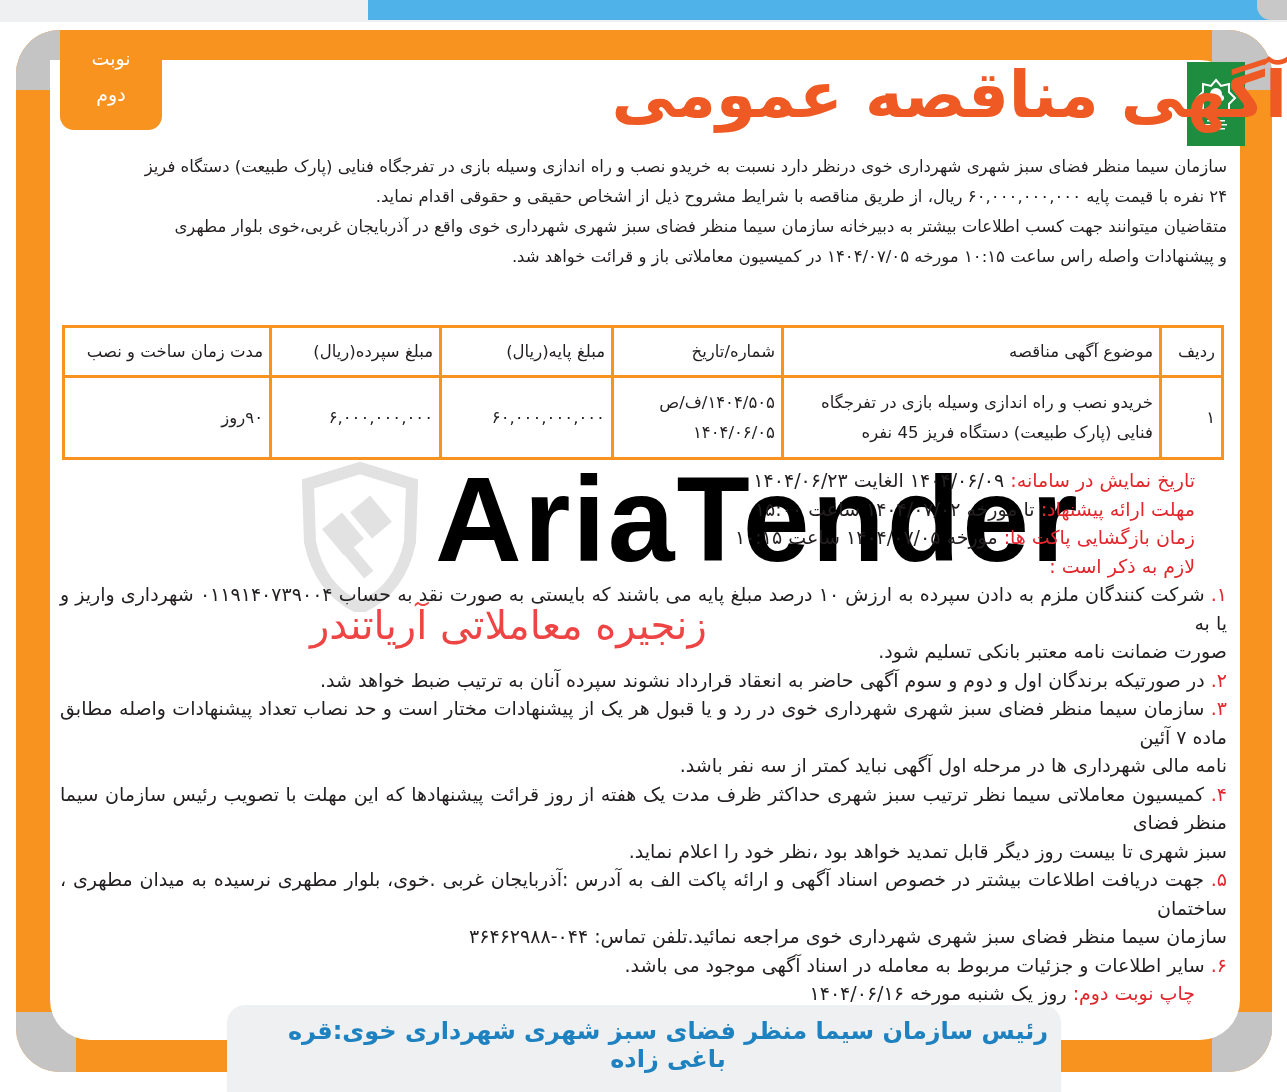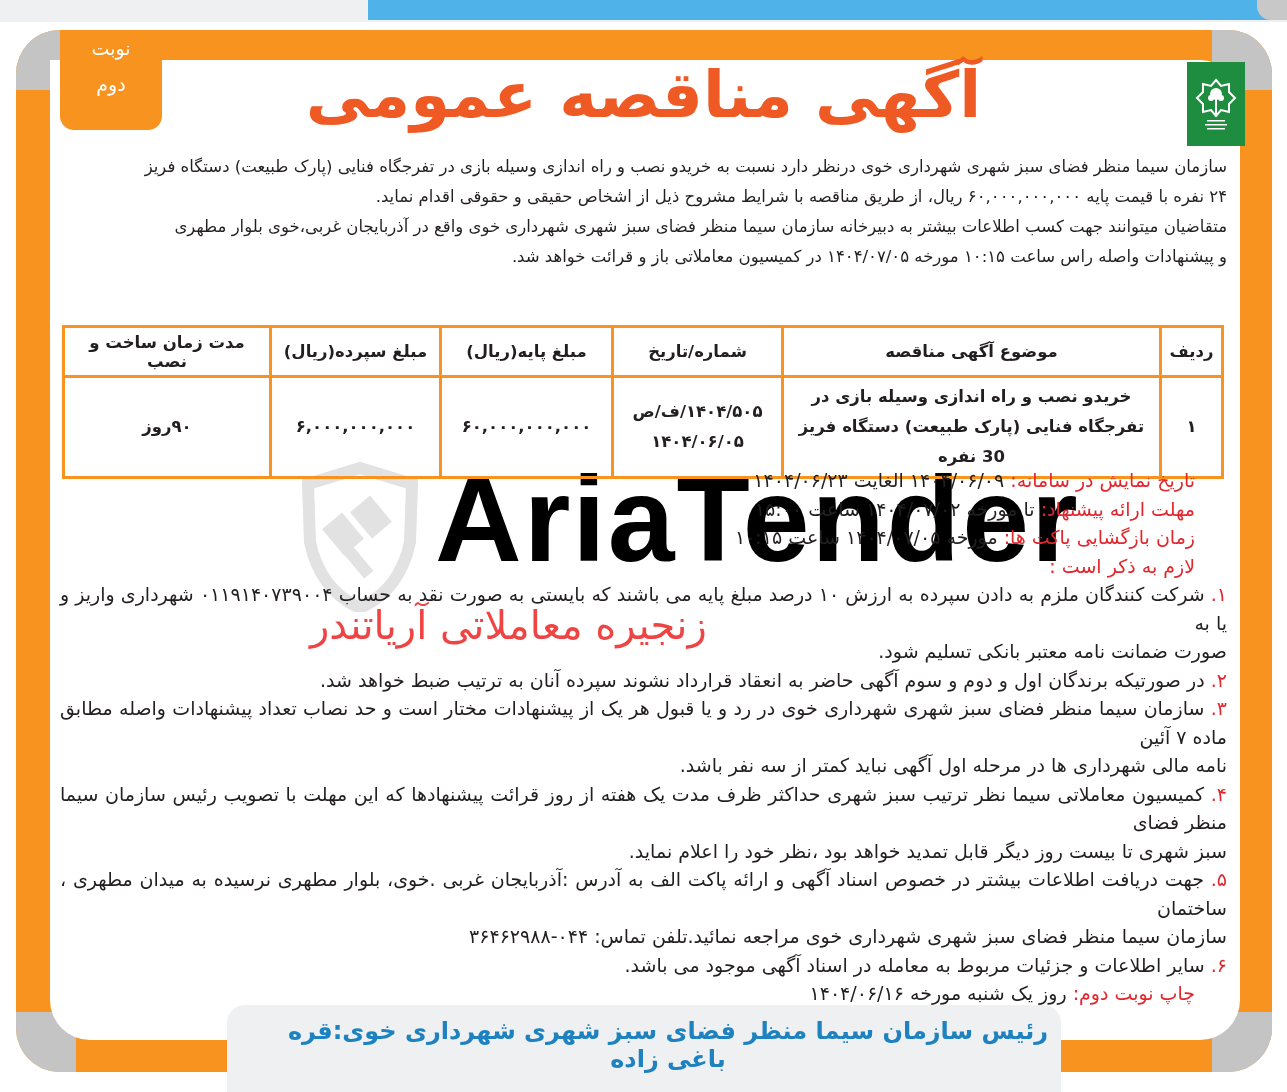--- a/index.html
+++ b/index.html
@@ -12,38 +12,38 @@
 
   .frame { position: absolute; left: 16px; top: 30px; width: 1256px; height: 1042px; background: #f7931e; border-radius: 44px; }
   .corner { position: absolute; width: 60px; height: 60px; background: #c4c4c4; }
   .corner.tl { left: 0; top: 0; border-top-left-radius: 44px; }
   .corner.tr { right: 0; top: 0; border-top-right-radius: 44px; }
   .corner.bl { left: 0; bottom: 0; border-bottom-left-radius: 44px; }
   .corner.br { right: 0; bottom: 0; border-bottom-right-radius: 44px; }
 
   .inner { position: absolute; left: 34px; top: 30px; width: 1190px; height: 980px; background: #ffffff; border-radius: 40px; border-top-left-radius: 0; overflow: hidden; }
 
-  .nobat { position: absolute; left: 60px; top: 30px; width: 102px; height: 100px; background: #f7931e; border-radius: 0 0 14px 14px; color: #fff; font-size: 19px; line-height: 36px; text-align: center; z-index: 3; }
+  .nobat { position: absolute; left: 60px; top: 30px; width: 102px; height: 100px; background: #f7931e; border-radius: 0 0 14px 14px; color: #fff; font-size: 19px; line-height: 36px; text-align: center; padding-top: 10px; z-index: 3; }
 
   .logo { position: absolute; right: 42px; top: 62px; width: 58px; height: 84px; background: #1e8d3f; display: flex; flex-direction: column; align-items: center; justify-content: center; z-index: 3; }
   .logo svg { width: 46px; height: 56px; }
 
-  .title { position: absolute; left: 0; right: 0; top: 58px; text-align: center; font-family: "DejaVu Sans", sans-serif; font-weight: bold; font-size: 64px; color: #ef5a24; letter-spacing: 1px; z-index: 3; }
+  .title { position: absolute; left: 0; right: 0; top: 58px; font-family: "DejaVu Sans", sans-serif; font-weight: bold; font-size: 64px; color: #ef5a24; letter-spacing: 1px; z-index: 3; }
 
   .watermark { position: absolute; left: 290px; top: 462px; width: 600px; height: 190px; z-index: 1; pointer-events: none; }
   .wm-shield { position: absolute; left: 10px; top: 0; width: 120px; height: 150px; }
   .wm-text { position: absolute; left: 145px; top: -12px; font-family: "Liberation Sans", sans-serif; font-weight: bold; font-size: 120px; color: #000000; letter-spacing: 2px; }
   .wm-sub { position: absolute; left: 20px; top: 140px; font-size: 40px; color: #ef4444; letter-spacing: 18px; white-space: nowrap; }
 
   .content { position: absolute; right: 60px; left: 64px; top: 152px; z-index: 2; font-size: 16.5px; line-height: 30px; text-align: justify; }
   .para { margin-bottom: 0; }
   .para .line { display: block; }
 
   table.tender { position: absolute; left: 62px; top: 325px; width: 1162px; border-collapse: collapse; z-index: 2; font-size: 16.5px; }
-  table.tender th, table.tender td { border: 3px solid #f7931e; text-align: center; vertical-align: middle; padding: 4px 6px; font-weight: bold; }
+  table.tender th, table.tender td { border: 3px solid #f7931e; text-align: right; vertical-align: middle; padding: 4px 6px; font-weight: normal; }
   table.tender th { height: 50px; }
   table.tender td { height: 82px; line-height: 30px; }
 
   .details { position: absolute; right: 92px; left: 60px; top: 466px; z-index: 2; font-size: 19px; line-height: 28.5px; }
   .details .row { display: block; }
   .red { color: #e3262c; }
   .num { color: #e3262c; }
 
   .footer-box { position: absolute; left: 227px; top: 1005px; width: 834px; height: 87px; background: #eef0f1; border-top-left-radius: 18px; border-top-right-radius: 18px; z-index: 4; text-align: center; padding-left: 48px; }
   .footer-box span { display: inline-block; margin-top: 12px; color: #1f82c0; font-size: 24px; font-weight: bold; }
@@ -118,21 +118,21 @@
       <th style="width:378px">موضوع آگهی مناقصه</th>
       <th style="width:170px">شماره/تاریخ</th>
       <th style="width:172px">مبلغ پایه(ریال)</th>
       <th style="width:170px">مبلغ سپرده(ریال)</th>
       <th>مدت زمان ساخت و نصب</th>
     </tr>
   </thead>
   <tbody>
     <tr>
       <td>۱</td>
-      <td>خریدو نصب و راه اندازی وسیله بازی در تفرجگاه فنایی (پارک طبیعت) دستگاه فریز 30 نفره</td>
+      <td>خریدو نصب و راه اندازی وسیله بازی در تفرجگاه فنایی (پارک طبیعت) دستگاه فریز 45 نفره</td>
       <td>
         <div>۱۴۰۴/۵۰۵/ف/ص</div>
         <div>۱۴۰۴/۰۶/۰۵</div>
       </td>
       <td>۶۰,۰۰۰,۰۰۰,۰۰۰</td>
       <td>۶,۰۰۰,۰۰۰,۰۰۰</td>
       <td>۹۰روز</td>
     </tr>
   </tbody>
 </table>

